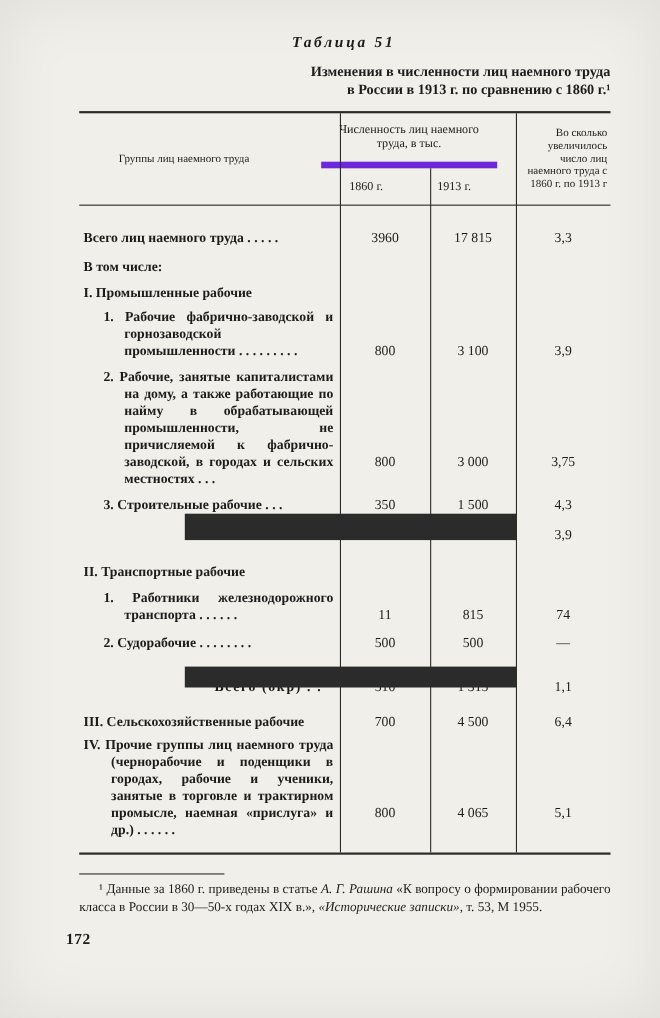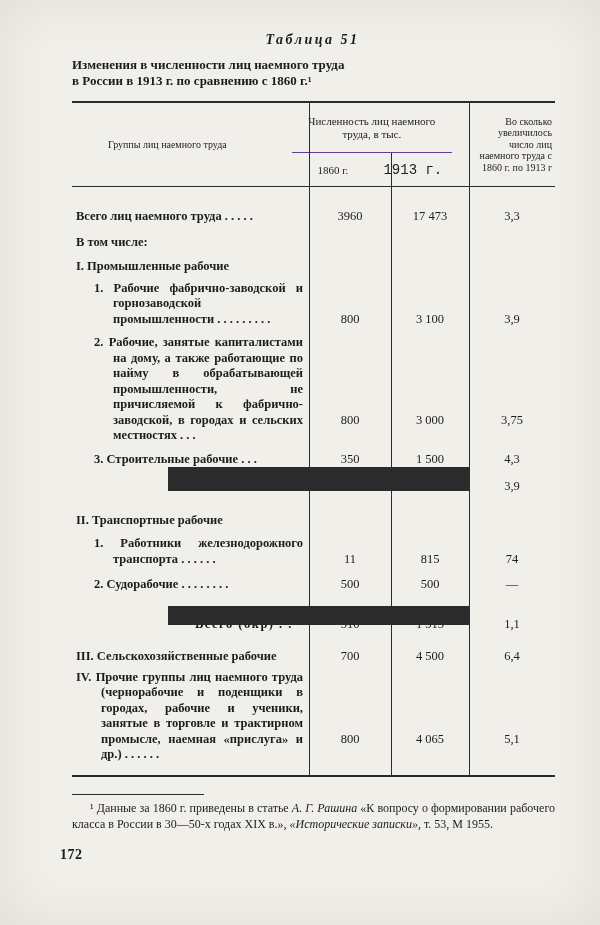--- a/index.html
+++ b/index.html
@@ -16,43 +16,43 @@
     box-shadow: inset 0 0 60px rgba(0,0,0,0.07);
     position:relative;
   }
   .table-label {
     text-align:center;
     font-style:italic; font-weight:bold;
     font-size:14px; letter-spacing:2.5px;
     padding-right:2px;
   }
   .title {
-    margin-top:9px; text-align:left;
+    margin-top:9px; text-align:right;
     font-weight:bold; font-size:13px; line-height:15.5px;
   }
   
   .tbl {
     margin-top:13px;
     position:relative;
     width:483px;
     border-top:2px solid #2b2b2b;
     border-bottom:2px solid #2b2b2b;
   }
   .vline { position:absolute; width:1px; background:#2b2b2b; top:0; bottom:0; }
   .vl1 { left:237px; }
   .vl2 { left:319px; top:50px; }
   .vl3 { left:397px; }
 
   .thead { display:flex; border-bottom:1px solid #2b2b2b; height:84px; }
   .h1 { width:237px; display:flex; align-items:center; padding-left:36px; font-size:10px; line-height:13px; }
   .h23 { width:160px; display:flex; flex-direction:column; }
-  .h23top { height:50px; border-bottom:1px solid #6d28d9; display:flex; align-items:center; justify-content:center; text-align:center; font-size:11px; line-height:13px; padding:0 10px; }
+  .h23top { height:50px; border-bottom:6px solid #6d28d9; display:flex; align-items:center; justify-content:center; text-align:center; font-size:11px; line-height:13px; padding:0 10px; }
   .h23bot { flex:1; display:flex; }
   .h2 { width:82px; display:flex; align-items:center; justify-content:center; font-size:11px; }
-  .h3 { width:78px; display:flex; align-items:center; justify-content:center; font-size:14px;font-family:Liberation Mono, monospace; }
+  .h3 { width:78px; display:flex; align-items:center; justify-content:center; font-size:11px; }
   .h4 { width:86px; display:flex; align-items:center; justify-content:center; text-align:right; font-size:10px; line-height:11.5px; padding:2px 3px;margin-left:24px; }
 
   .trow { display:flex; position:relative; }
   .c1 { width:237px; padding-left:4px; padding-right:6px; }
   .val { display:flex; flex-direction:column; justify-content:flex-end; align-items:center; font-size:12.5px; line-height:15.5px; }
   .c2 { width:82px; } .c3 { width:78px; } .c4 { width:86px; }
 
   .lbl { font-weight:bold; font-size:12.5px; line-height:15.5px; }
   .lbl.center  { }
   .lbl.item    { padding-left:37px; text-indent:-19px; text-align:justify; }
@@ -111,21 +111,21 @@
         </div>
       </div>
       <div class="h4">Во сколько увеличилось число лиц наемного труда с 1860 г. по 1913 г</div>
     </div>
 
     <div class="trow r0">
       <div class="c1">
           <div class="lbl">Всего лиц наемного труда . . . . .</div>
         </div>
       <div class="c2 val">3960</div>
-      <div class="c3 val">17 473</div>
+      <div class="c3 val">17 815</div>
       <div class="c4 val">3,3</div>
     </div>
 
     <div class="trow r1">
       <div class="c1">
           <div class="lbl center">В том числе:</div>
         </div>
       <div class="c2 val"></div>
       <div class="c3 val"></div>
       <div class="c4 val"></div>

